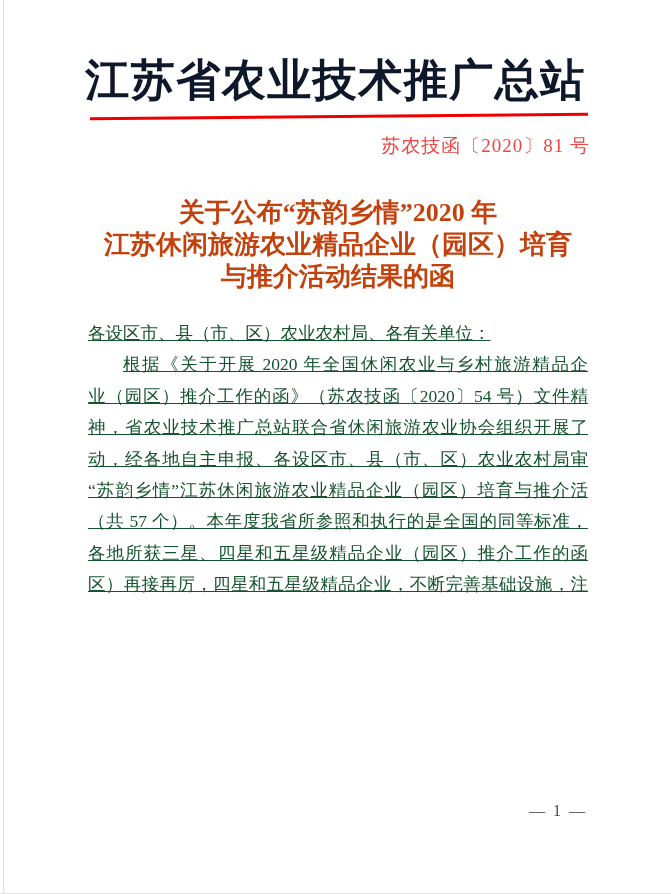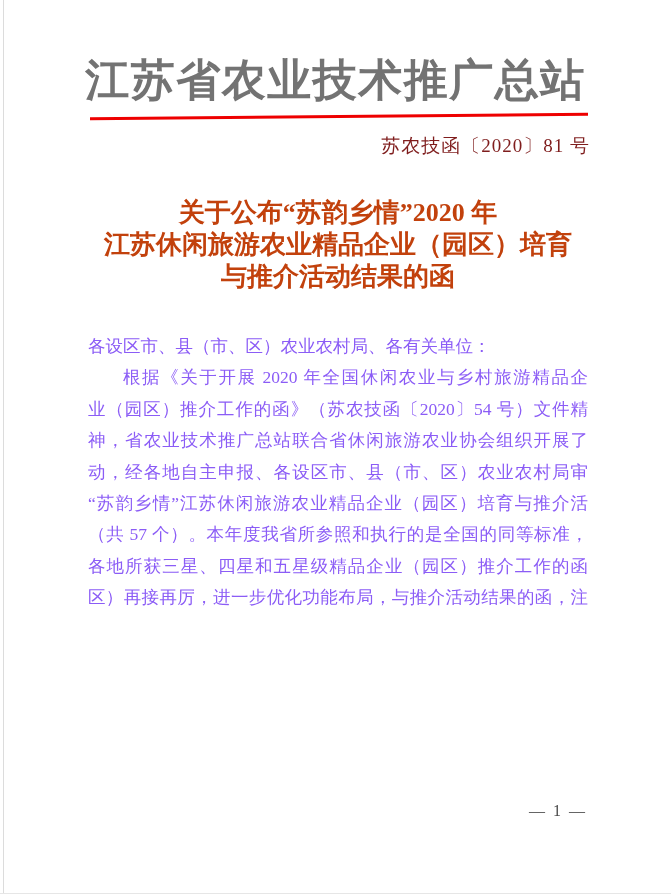--- a/index.html
+++ b/index.html
@@ -26,58 +26,59 @@
     position: absolute;
     left: 0;
     bottom: 0;
     width: 100%;
     height: 1px;
     background: #e6e6e6;
   }
   .org-header {
     padding-top: 57px;
     text-align: center;
-    color: #737373;
+    color: #0f172a;
     font-weight: bold;
     font-size: 44px;
     line-height: 47px;
     letter-spacing: 1.5px;
     white-space: nowrap;
   }
   .red-rule {
     margin: 11px 0 0 90px;
     width: 498px;
     height: 3px;
     background: #ee0000;
     transform: rotate(-0.5deg);
   }
   .doc-number {
     margin-top: 15px;
     padding-right: 81px;
     text-align: right;
     font-size: 19px;
     line-height: 26px;
-    color: #7f1d1d;
+    color: #ef4444;
     letter-spacing: 1px;
   }
   .doc-title {
     margin: 38px 0 0 88px;
     width: 500px;
     text-align: center;
     font-weight: bold;
     color: #c2410c;
     font-size: 26px;
     line-height: 32px;
   }
   .body-block {
-    margin: 38px 0 0 88px;
+    margin: 25px 0 0 88px;
     width: 500px;
     font-size: 17.5px;
     line-height: 31.4px;
-    color: #8b5cf6;
+    color: #14532d;
+    text-decoration: underline;
   }
   .body-line {
     text-align: justify;
     text-align-last: justify;
   }
   .body-line.salutation {
     text-align: left;
     text-align-last: left;
   }
   .body-line.indent {
@@ -115,18 +116,18 @@
 
 <div class="body-block">
   <div class="body-line salutation">各设区市、县（市、区）农业农村局、各有关单位：</div>
   <div class="body-line indent">根据《关于开展 2020 年全国休闲农业与乡村旅游精品企</div>
   <div class="body-line">业（园区）推介工作的函》（苏农技函〔2020〕54 号）文件精</div>
   <div class="body-line">神，省农业技术推广总站联合省休闲旅游农业协会组织开展了</div>
   <div class="body-line">动，经各地自主申报、各设区市、县（市、区）农业农村局审</div>
   <div class="body-line">“苏韵乡情”江苏休闲旅游农业精品企业（园区）培育与推介活</div>
   <div class="body-line">（共 57 个）。本年度我省所参照和执行的是全国的同等标准，</div>
   <div class="body-line">各地所获三星、四星和五星级精品企业（园区）推介工作的函</div>
-  <div class="body-line">区）再接再厉，进一步优化功能布局，与推介活动结果的函，注</div>
+  <div class="body-line">区）再接再厉，四星和五星级精品企业，不断完善基础设施，注</div>
 </div>
 
 <div class="page-number">— 1 —</div>
 
 <div class="scan-edge-bottom"></div>
 
 </body></html>

